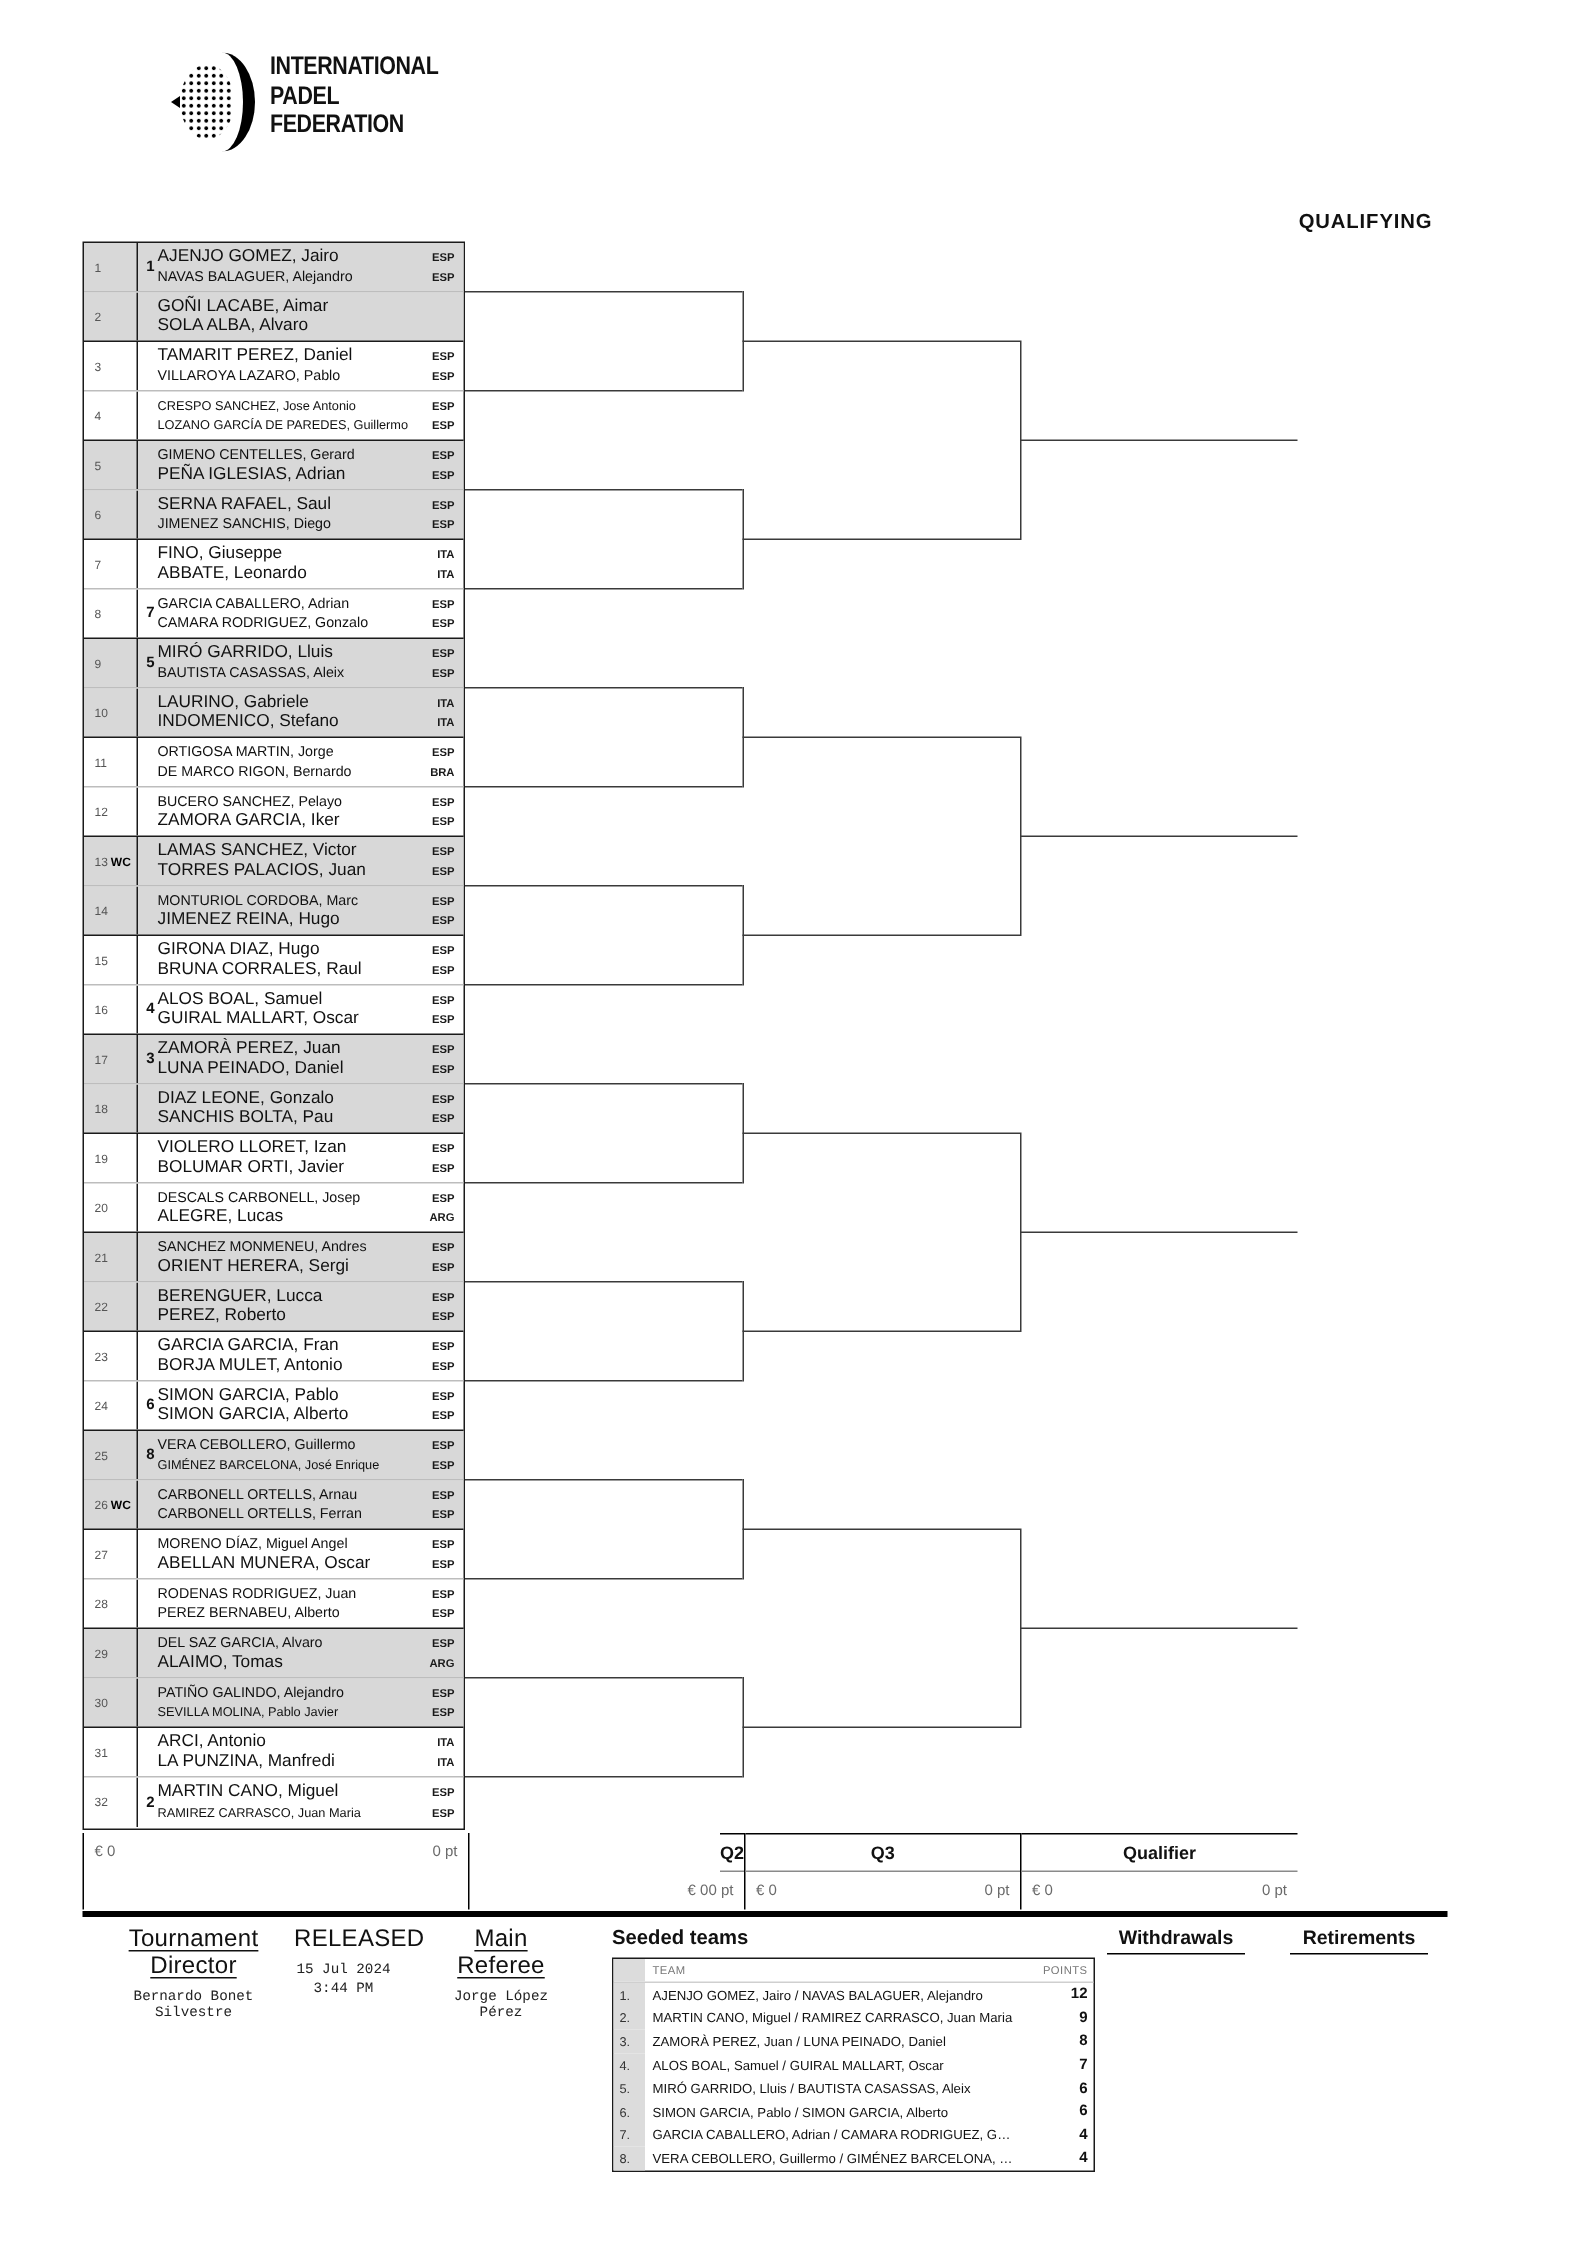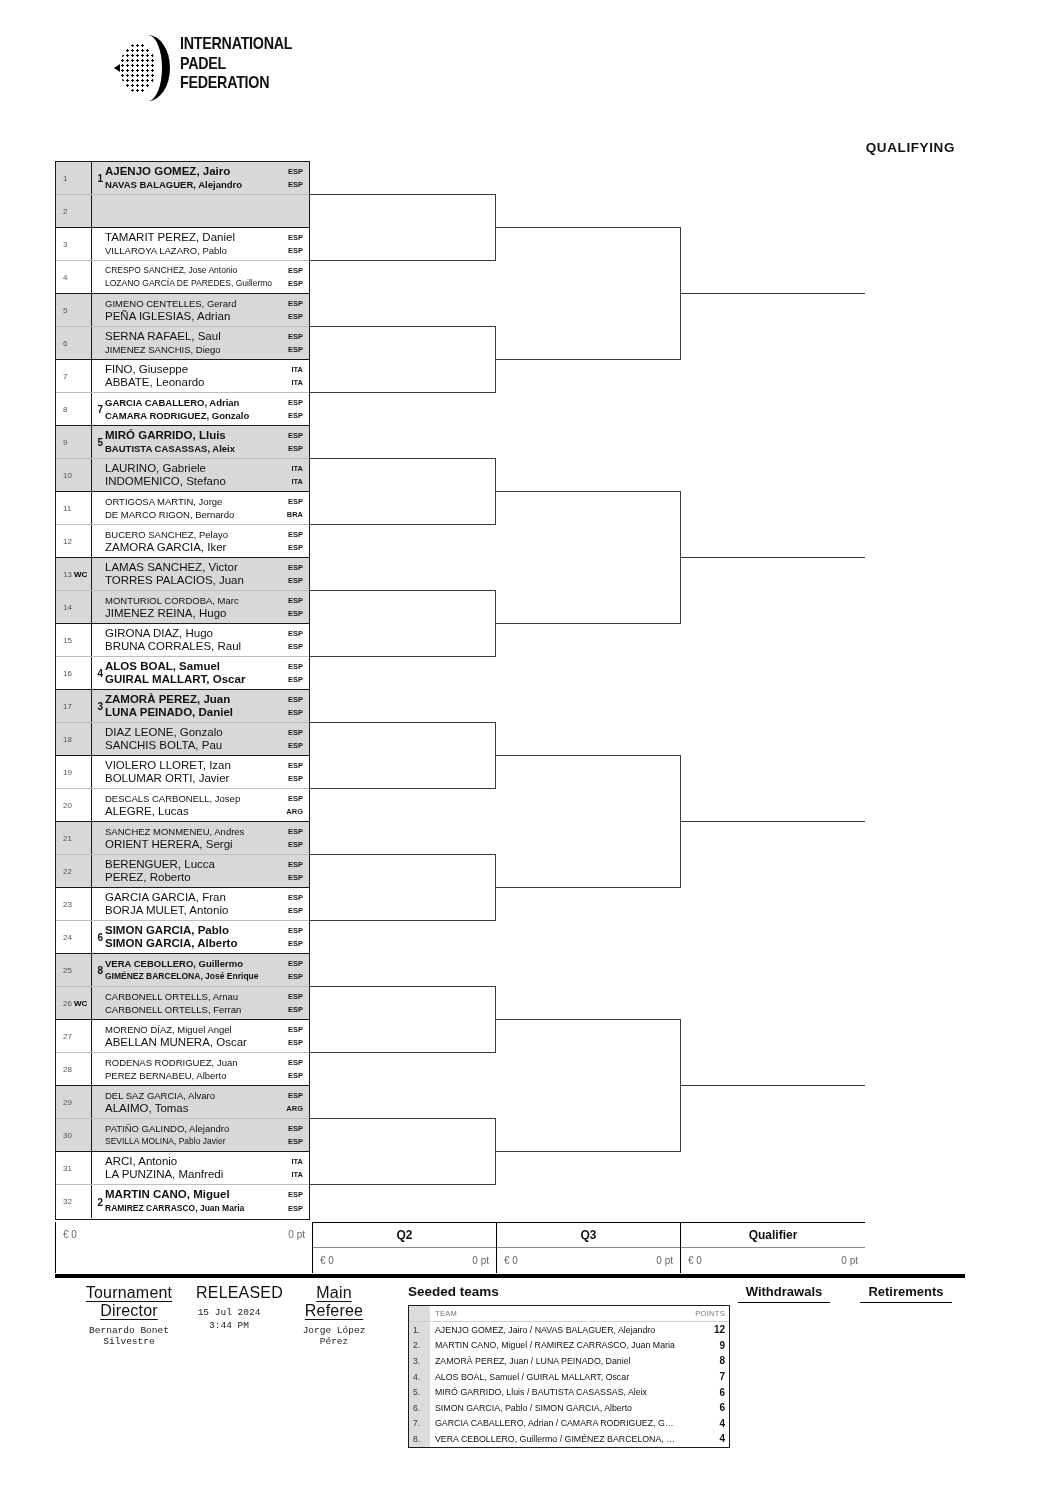--- a/index.html
+++ b/index.html
@@ -39,21 +39,21 @@
   .pos { width:36px; flex:none; border-right:1px solid #1a1a1a; display:flex; align-items:center; padding-left:7px; }
   .pos-num { font-size:8px; color:#555; }
   .wc { font-size:8px; font-weight:bold; color:#000; margin-left:2px; }
   .ebody { flex:1; position:relative; padding-left:13px; display:flex; align-items:center; overflow:hidden; }
   .seed { position:absolute; left:0; top:50%; transform:translateY(-50%); width:11px;
     text-align:right; font-weight:bold; font-size:10px; }
   .plines { width:100%; display:flex; flex-direction:column; justify-content:center; }
   .pline { display:flex; align-items:center; width:100%; line-height:13.5px; }
   .pname { flex:1; padding-right:2px; }
   .nm-l { font-size:11.5px; } .nm-m { font-size:9.5px; } .nm-s { font-size:8.5px; }
-  .entry.bold .pname { font-weight:bold; }
+  .entry.bold .pname { font-weight:normal; }
   .pcty { flex:none; width:27px; text-align:right; padding-right:6px; font-size:7.5px; font-weight:bold; color:#1a1a1a; }
 
   .bline { position:absolute; background:#3a3a3a; }
 
   
   #rounds { position:absolute; left:55px; top:1222px; width:811px; height:51px; display:flex; }
   .round-cell { height:100%; border-left:1px solid #000; display:flex; flex-direction:column; }
   .round-cell .rlabel { height:26px; border-top:1px solid #000; border-bottom:1px solid #8a8a8a;
     display:flex; align-items:center; justify-content:center; font-weight:bold; font-size:12px; }
   .round-cell .rvals { height:24px; display:flex; align-items:center; justify-content:space-between;
@@ -117,20 +117,32 @@
             <div class="pline">
               <span class="pname nm-m">NAVAS BALAGUER, Alejandro</span>
               <span class="pcty">ESP</span>
             </div>
           </div>
         </div>
       </div>
       <div class="entry gray sep-dark" style="height: 33px;">
         <div class="pos">
           <span class="pos-num">2</span>
+        </div>
+        <div class="ebody">
+          <div class="plines">
+            <div class="pline">
+              <span class="pname nm-l">GOÑI LACABE, Aimar</span>
+              <span class="pcty"></span>
+            </div>
+            <div class="pline">
+              <span class="pname nm-l">SOLA ALBA, Alvaro</span>
+              <span class="pcty"></span>
+            </div>
+          </div>
         </div>
       </div>
       <div class="entry sep-light" style="height: 33px;">
         <div class="pos">
           <span class="pos-num">3</span>
         </div>
         <div class="ebody">
           <div class="plines">
             <div class="pline">
               <span class="pname nm-l">TAMARIT PEREZ, Daniel</span>
@@ -690,21 +702,21 @@
       <div class="bline" style="left: 680px; top: 1085px; width: 185px; height: 1.3px; background: rgb(58, 58, 58);"></div>
     </div>
 
   <div id="rounds">
       <div class="round-cell" style="width: 257px;">
         <div class="rvals">
           <span>€ 0</span>
           <span>0 pt</span>
         </div>
       </div>
-      <div class="round-cell" style="width: 184px;">
+      <div class="round-cell" style="width: 184px; align-items: flex-end;">
         <div class="rlabel">Q2</div>
         <div class="rvals">
           <span>€ 0</span>
           <span>0 pt</span>
         </div>
       </div>
       <div class="round-cell" style="width: 184px;">
         <div class="rlabel">Q3</div>
         <div class="rvals">
           <span>€ 0</span>

